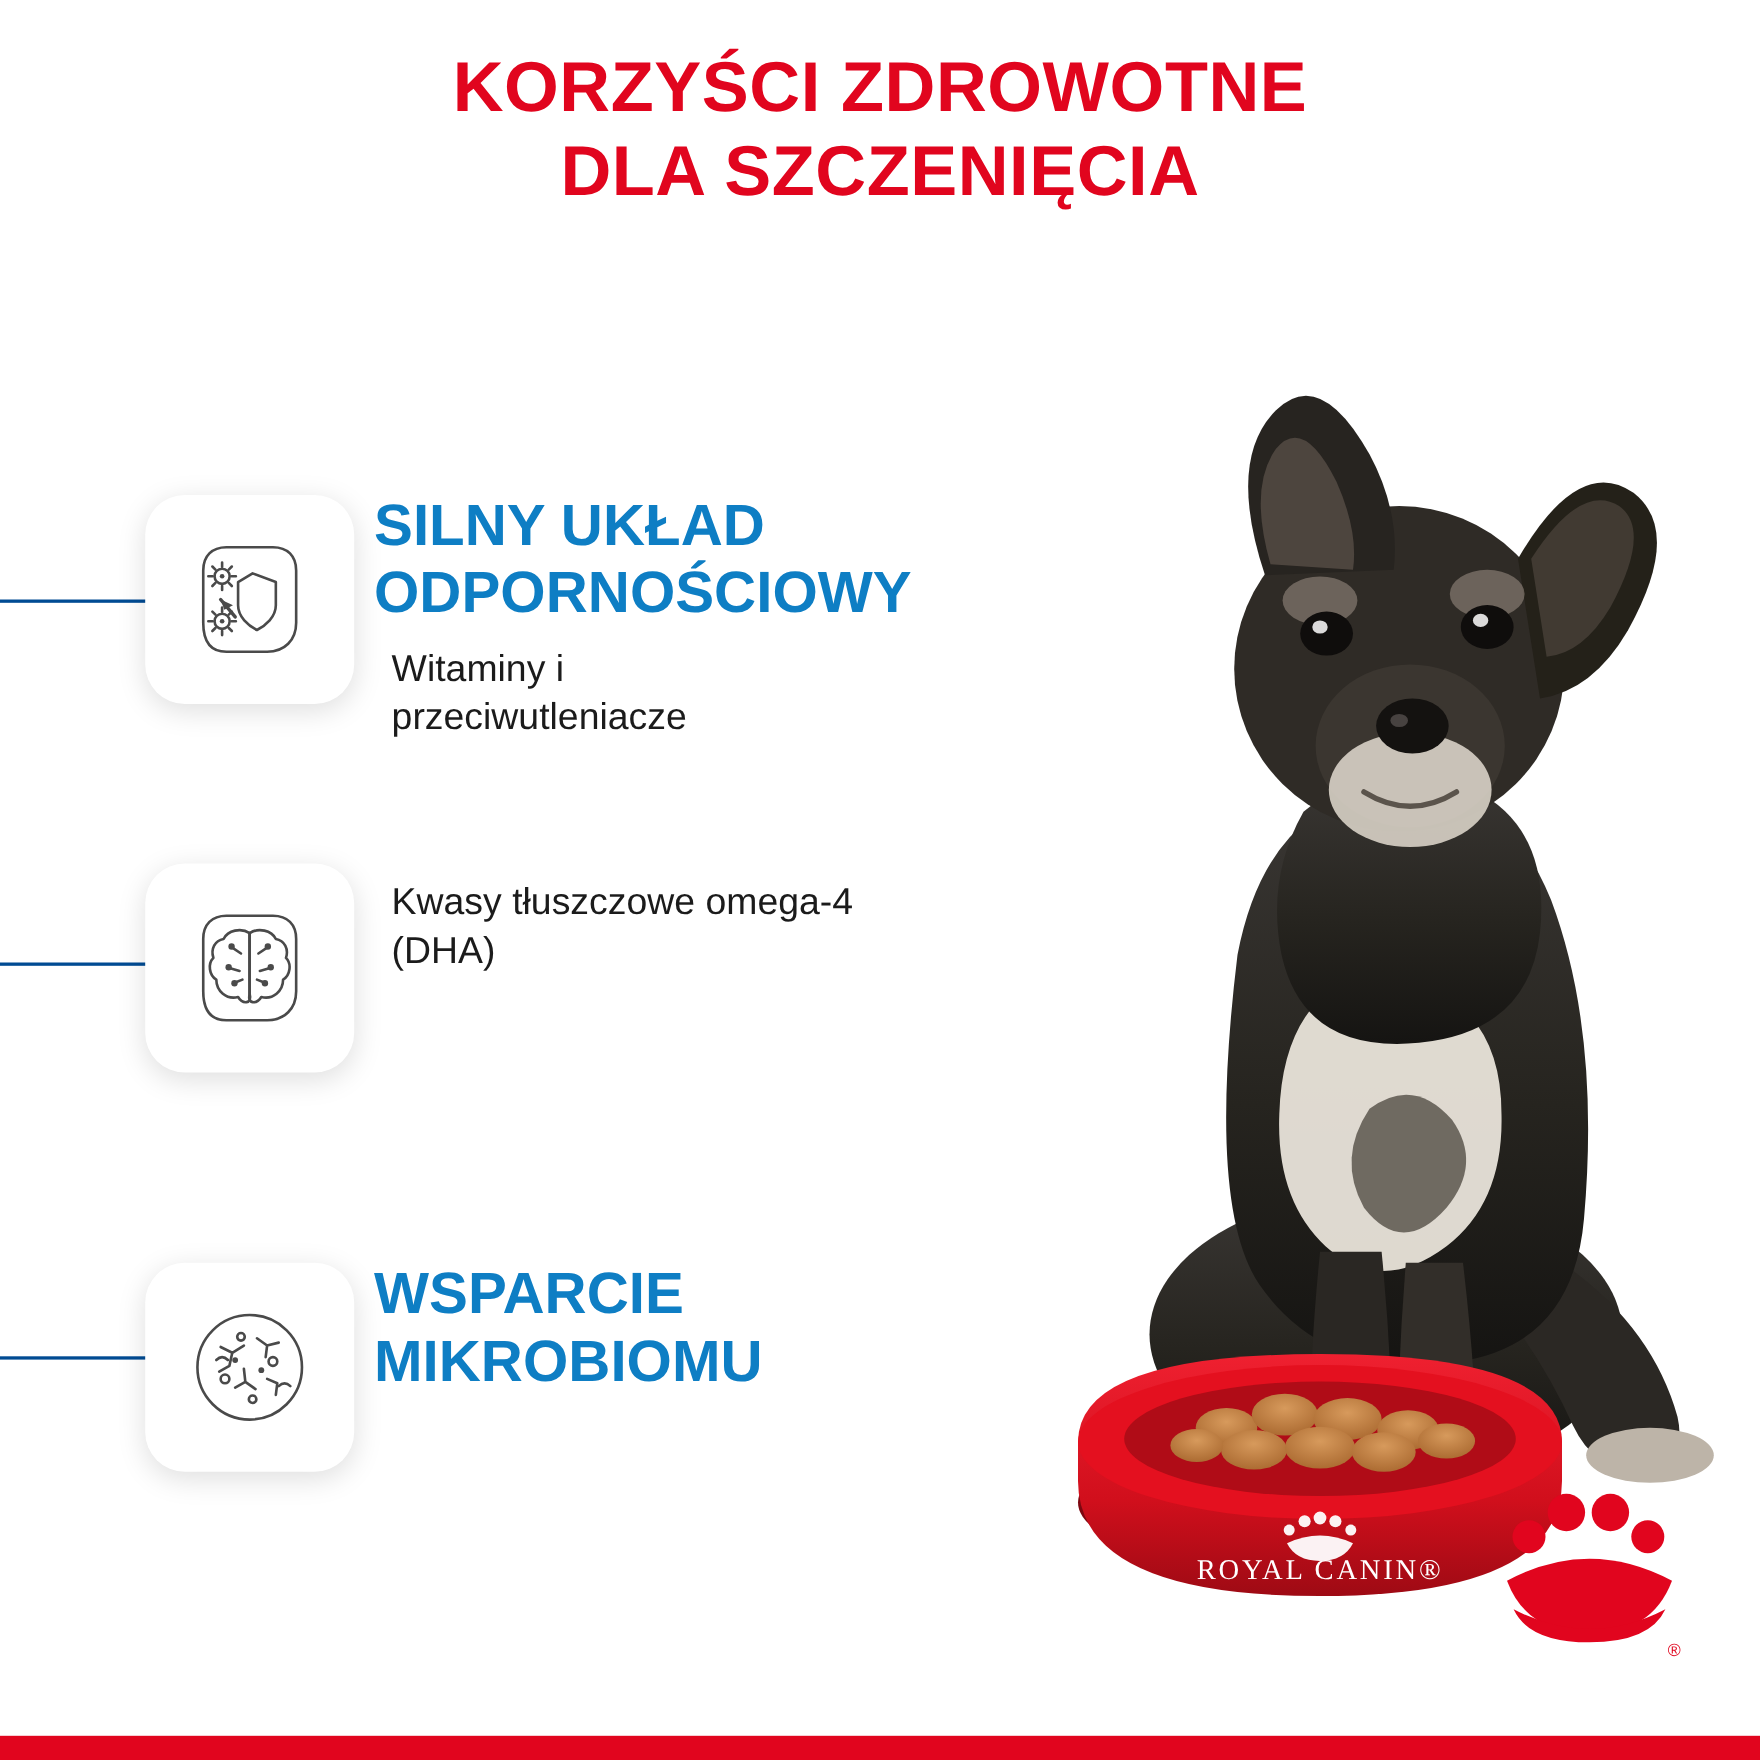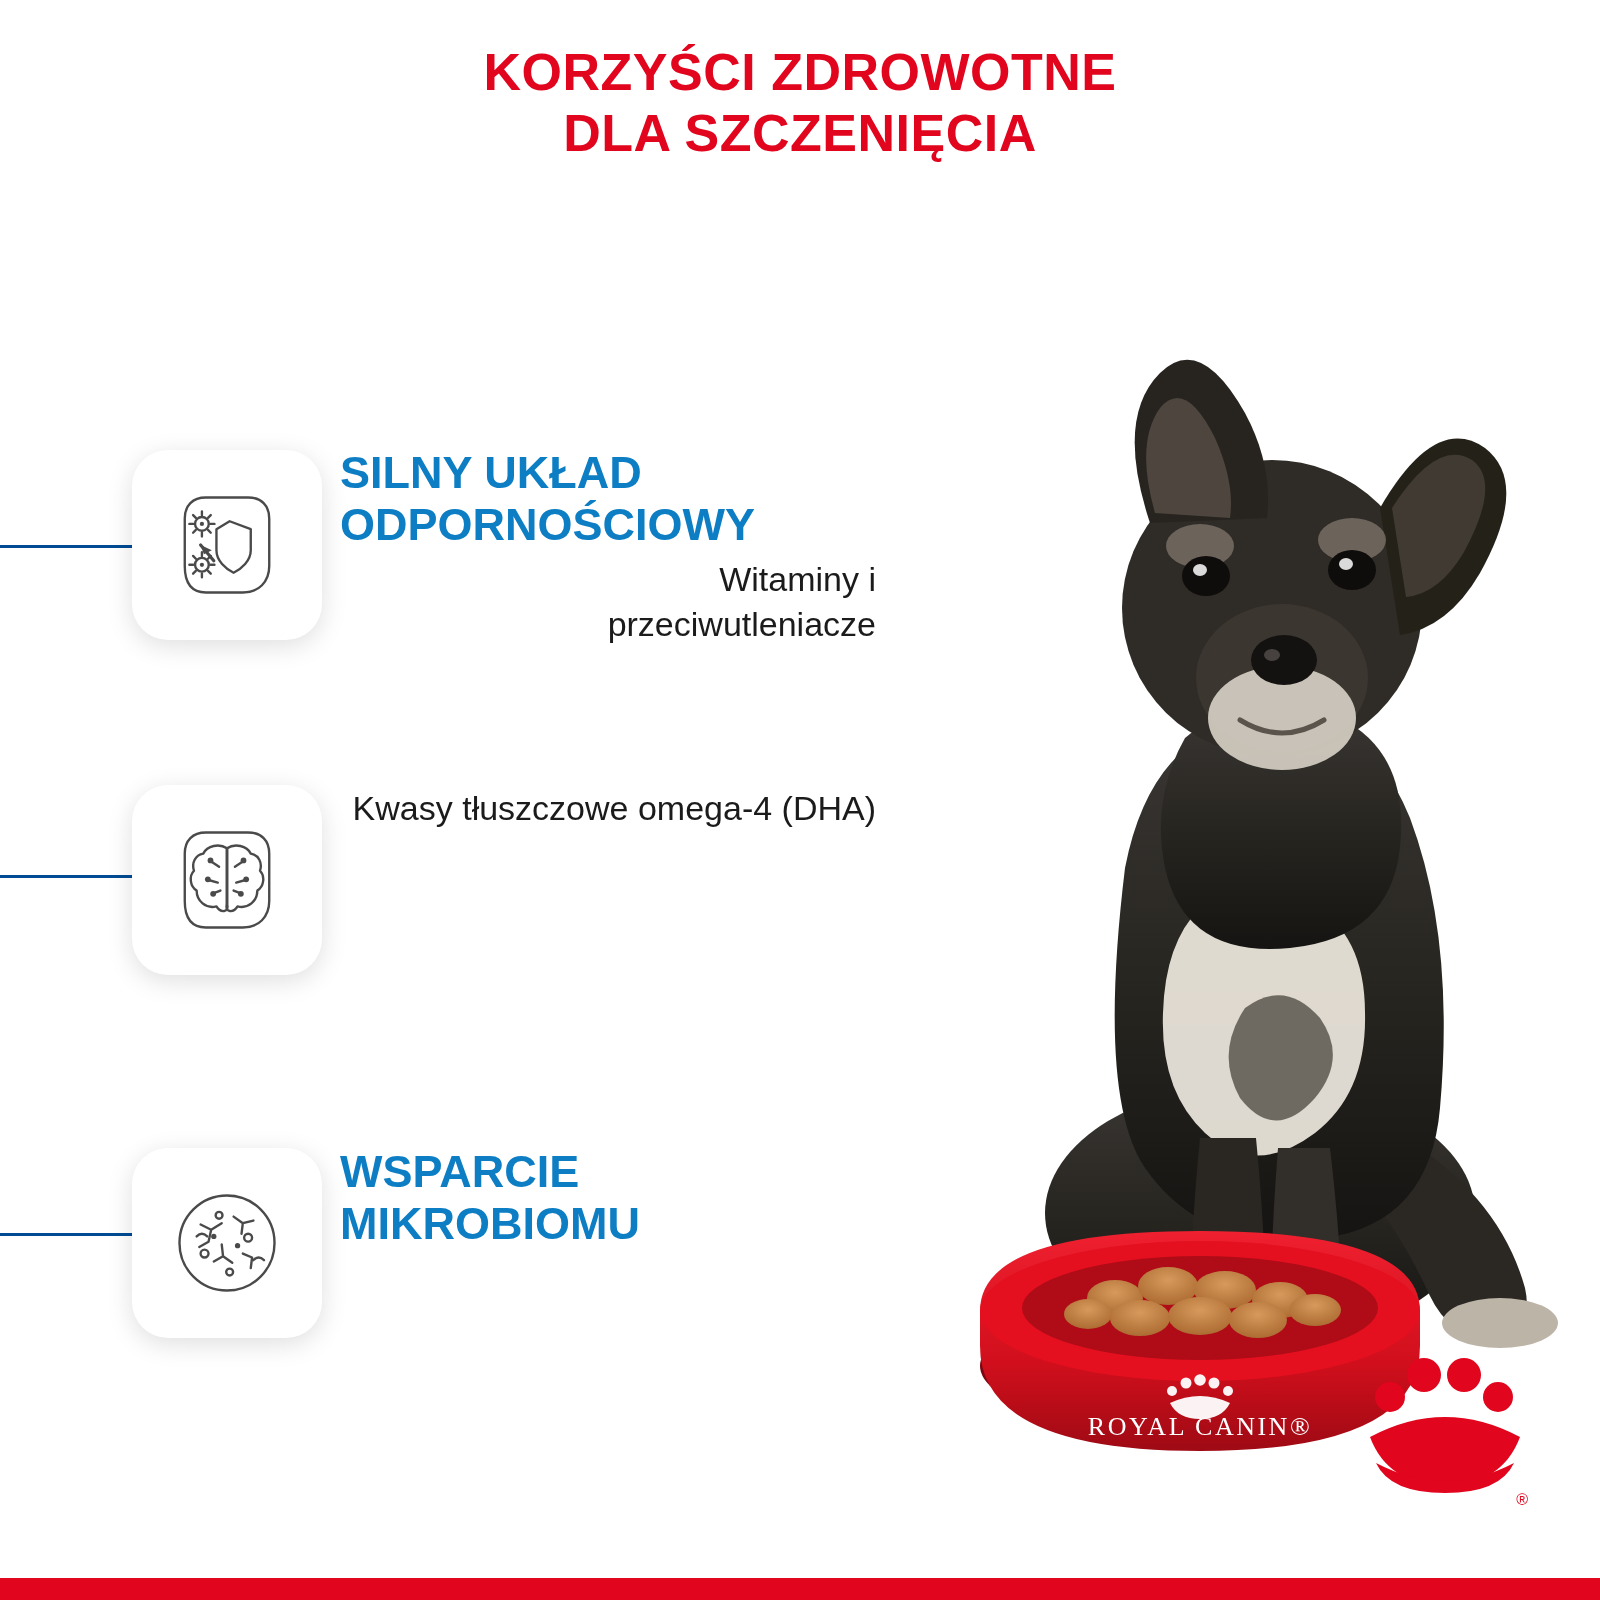--- a/index.html
+++ b/index.html
@@ -18,21 +18,21 @@
 
   
   .headline {
     position: absolute;
     top: 42px;
     left: 0;
     width: 1600px;
     text-align: center;
     color: #e1051e;
     font-weight: bold;
-    font-size: 52px;
+    font-size: 64px;
     line-height: 1.18;
     letter-spacing: 0.5px;
     text-transform: uppercase;
   }
   .headline .line {
     display: block;
   }
 
   
   .benefits {
@@ -91,34 +91,33 @@
   .benefit-text {
     position: absolute;
     left: 340px;
     top: 22px;
     width: 540px;
   }
   .benefit-3 .benefit-text { top: 38px; }
 
   .benefit-title {
     color: #0e7ec4;
-    font-size: 45px;
+    font-size: 53px;
     font-weight: bold;
     line-height: 1.16;
     text-transform: uppercase;
     margin: 0 0 6px 0;
     white-space: pre-line;
   }
   .benefit-sub {
     color: #1b1b1b;
     font-size: 34px;
     line-height: 1.3;
-    margin: 4px;
+    margin: 16px;
     white-space: pre-line;
-    text-align: right;
   }
 
   
   .photo {
     position: absolute;
     right: 0;
     top: 308px;
     width: 700px;
     height: 1160px;
   }

